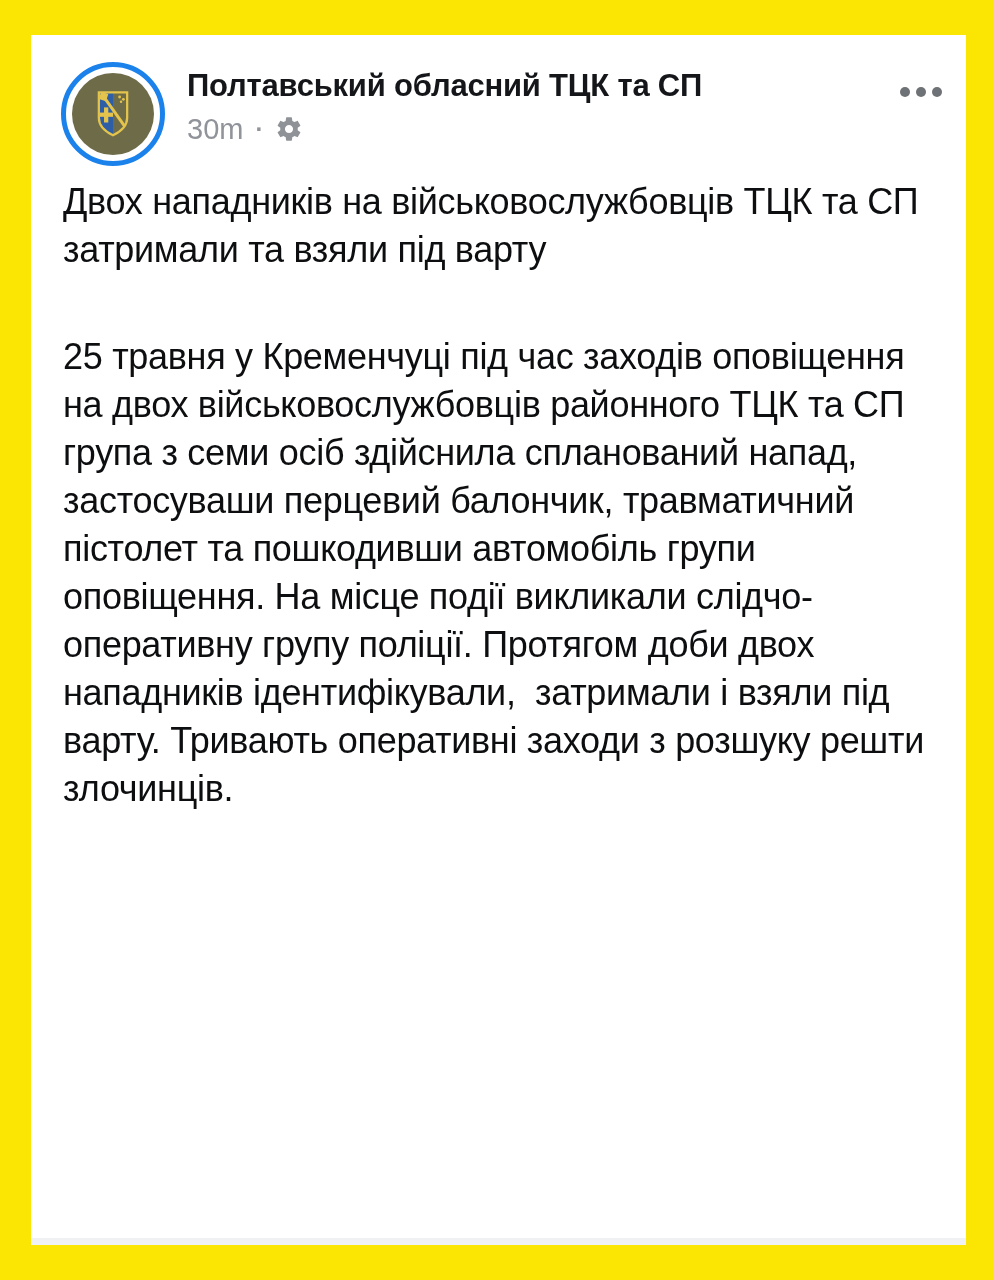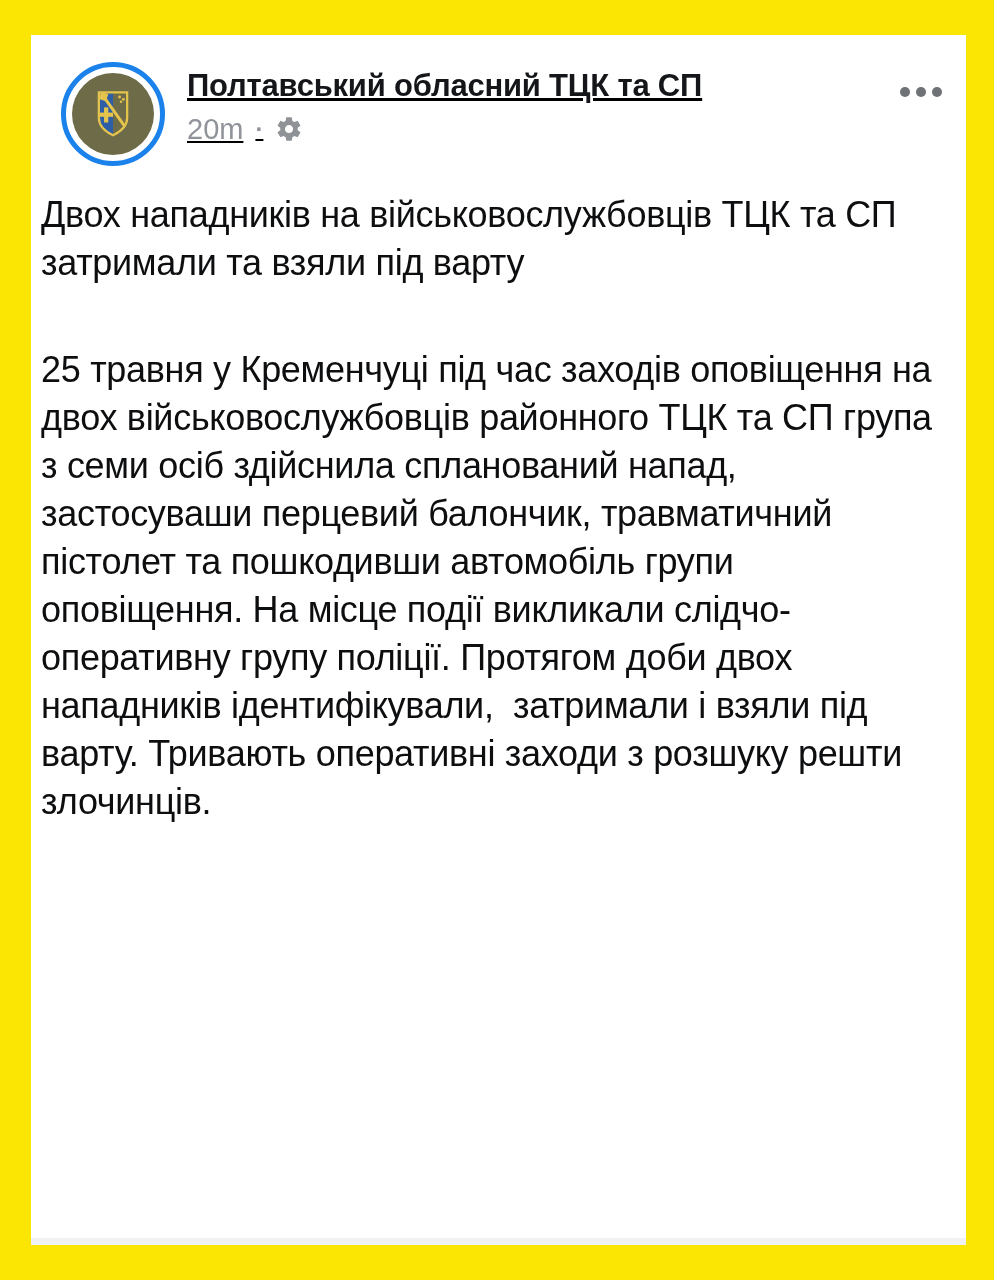--- a/index.html
+++ b/index.html
@@ -17,21 +17,20 @@
     background: #ffffff;
     overflow: hidden;
   }
 
   
   .header {
     position: relative;
     display: flex;
     align-items: flex-start;
     padding: 27px 20px 0 30px;
-    text-decoration: underline;
   }
   .avatar {
     width: 104px; height: 104px;
     border-radius: 50%;
     border: 5px solid #1b82ec;
     background: #ffffff;
     display: flex; align-items: center; justify-content: center;
     flex: 0 0 auto;
     cursor: pointer;
   }
@@ -70,22 +69,22 @@
   }
   .menu-btn .dot {
     width: 10px; height: 10px;
     border-radius: 50%;
     background: #6e7175;
     margin-left: 6px;
   }
 
   
   .post-body {
-    margin-top: 25px;
-    padding: 0 26px 0 10px;
+    margin-top: 12px;
+    padding: 0 26px 0 32px;
   }
   .post-body p {
     font-size: 36px;
     line-height: 48px;
     color: #0d0e10;
     letter-spacing: -0.3px;
     white-space: pre-wrap;
     margin-bottom: 59px;
   }
   .post-body p:last-child { margin-bottom: 0; }
@@ -124,21 +123,21 @@
             <circle cx="26.5" cy="13" r="1.3" fill="#e4c44d"></circle>
           </g>
           <path d="M3 3 H33 V30 Q33 41.5 18 48.5 Q3 41.5 3 30 Z" fill="none" stroke="#e4c44d" stroke-width="2.4"></path>
         </svg>
       </div>
     </div>
 
     <div class="header-text">
       <div class="page-name">Полтавський обласний ТЦК та СП</div>
       <div class="meta">
-        <span>20m</span>
+        <span>30m</span>
         <span class="sep">·</span>
         <svg width="28" height="28" viewBox="0 0 24 24">
           <path fill="#8f9296" d="M19.43 12.98c.04-.32.07-.64.07-.98s-.03-.66-.07-.98l2.11-1.65c.19-.15.24-.42.12-.64l-2-3.46c-.12-.22-.39-.3-.61-.22l-2.49 1c-.52-.4-1.08-.73-1.69-.98l-.38-2.65C14.46 2.18 14.25 2 14 2h-4c-.25 0-.46.18-.49.42l-.38 2.65c-.61.25-1.17.59-1.69.98l-2.49-1c-.23-.09-.49 0-.61.22l-2 3.46c-.13.22-.07.49.12.64l2.11 1.65c-.04.32-.07.65-.07.98s.03.66.07.98l-2.11 1.65c-.19.15-.24.42-.12.64l2 3.46c.12.22.39.3.61.22l2.49-1c.52.4 1.08.73 1.69.98l.38 2.65c.03.24.24.42.49.42h4c.25 0 .46-.18.49-.42l.38-2.65c.61-.25 1.17-.59 1.69-.98l2.49 1c.23.09.49 0 .61-.22l2-3.46c.12-.22.07-.49-.12-.64l-2.11-1.65zM12 15.5c-1.93 0-3.5-1.57-3.5-3.5s1.57-3.5 3.5-3.5 3.5 1.57 3.5 3.5-1.57 3.5-3.5 3.5z"></path>
         </svg>
       </div>
     </div>
 
     <div class="menu-btn">
       <span class="dot"></span>
       <span class="dot"></span>

